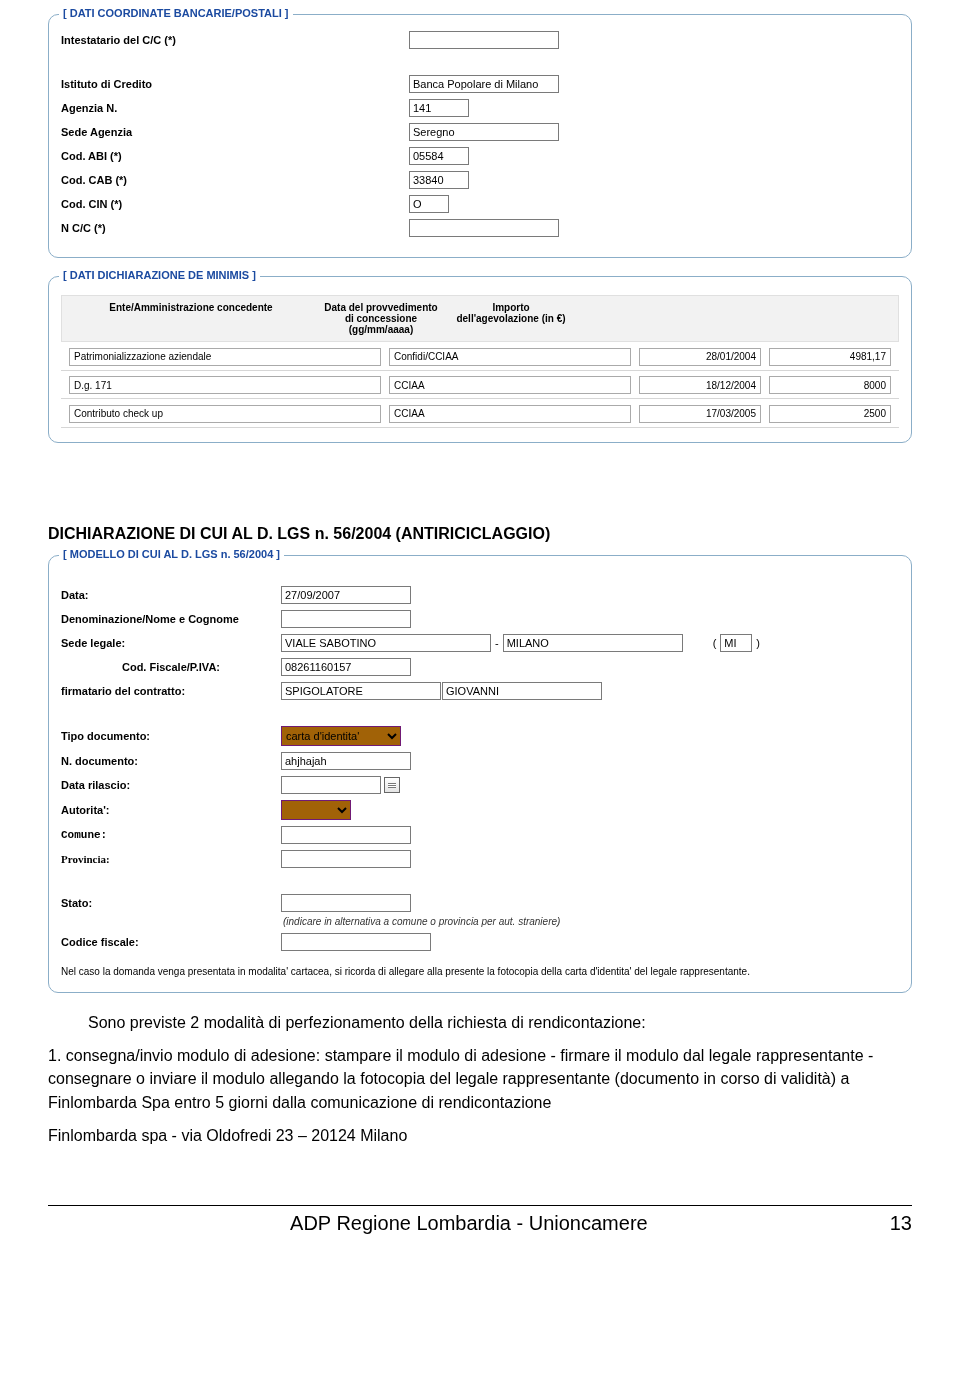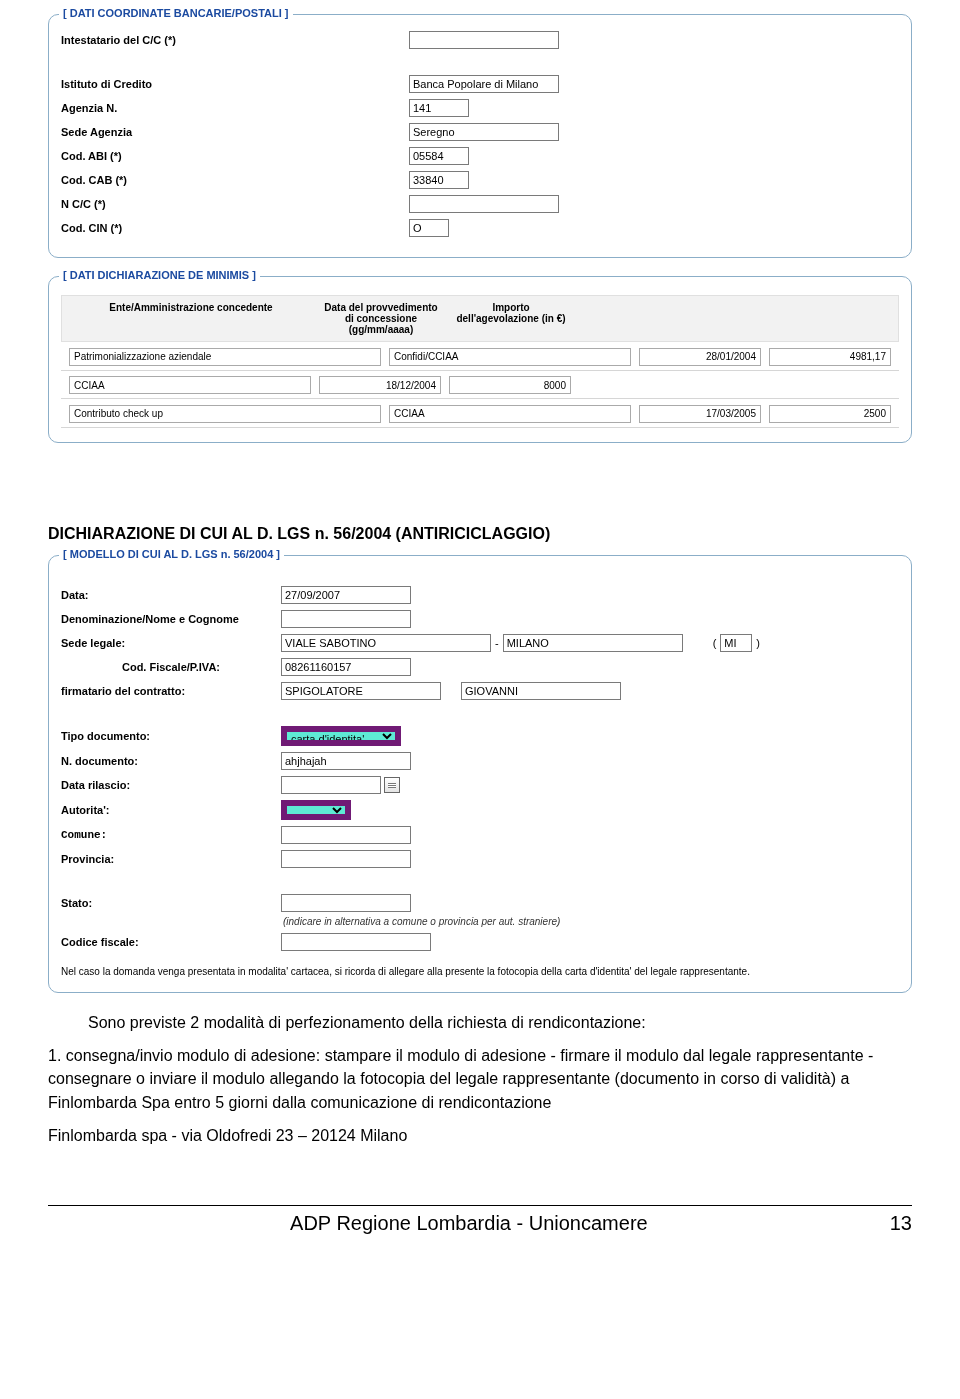--- a/index.html
+++ b/index.html
@@ -48,22 +48,22 @@
     background: #fff;
   }
   .w150 { width: 150px; }
   .w130 { width: 130px; }
   .w60 { width: 60px; }
   .w40 { width: 40px; }
   .sep { margin: 0 4px; }
   .select-dd {
     height: 20px;
     font-size: 11px;
-    border: 6px solid #701a75;
-    background: #5eead4;
+    border: 1px solid #701a75;
+    background: #a16207;
   }
   .cal-icon {
     display: inline-block;
     width: 16px;
     height: 16px;
     border: 1px solid #666;
     margin-left: 3px;
     background: linear-gradient(#fff,#e4e4e4);
     position: relative;
     vertical-align: middle;
@@ -163,45 +163,46 @@
     </div>
     <div class="form-row">
       <div class="form-label">Cod. ABI (*)</div>
       <input class="form-input w60" value="05584" style="">
     </div>
     <div class="form-row">
       <div class="form-label">Cod. CAB (*)</div>
       <input class="form-input w60" value="33840" style="">
     </div>
     <div class="form-row">
+      <div class="form-label">Cod. CIN (*)</div>
+      <input class="form-input w40" value="O" style="">
+    </div>
+    <div class="form-row">
       <div class="form-label">N C/C (*)</div>
       <input class="form-input w150" value="" style="">
-    </div>
-    <div class="form-row">
-      <div class="form-label">Cod. CIN (*)</div>
-      <input class="form-input w40" value="O" style="">
     </div>
   </div>
 
   <div class="fieldset" style="min-height:160px;">
     <div class="fieldset-legend">[ DATI DICHIARAZIONE DE MINIMIS ]</div>
 
     <div class="table-wrap">
       <div class="tbl-head">
         <div class="col2">Ente/Amministrazione concedente</div>
         <div class="col3">Data del provvedimento di concessione (gg/mm/aaaa)</div>
         <div class="col4">Importo dell'agevolazione (in €)</div>
       </div>
       <div class="tbl-row">
         <div class="col1"><input class="cell-input" value="Patrimonializzazione aziendale" style=""></div>
         <div class="col2"><input class="cell-input" value="Confidi/CCIAA" style=""></div>
         <div class="col3"><input class="cell-input" value="28/01/2004" style=""></div>
         <div class="col4"><input class="cell-input" value="4981,17" style=""></div>
       </div>
       <div class="tbl-row">
+        <div class="col1"><input class="cell-input" value="D.g. 171" style=""></div>
         <div class="col2"><input class="cell-input" value="CCIAA" style=""></div>
         <div class="col3"><input class="cell-input" value="18/12/2004" style=""></div>
         <div class="col4"><input class="cell-input" value="8000" style=""></div>
       </div>
       <div class="tbl-row">
         <div class="col1"><input class="cell-input" value="Contributo check up" style=""></div>
         <div class="col2"><input class="cell-input" value="CCIAA" style=""></div>
         <div class="col3"><input class="cell-input" value="17/03/2005" style=""></div>
         <div class="col4"><input class="cell-input" value="2500" style=""></div>
       </div>
@@ -236,21 +237,21 @@
       <input class="form-input" style="width: 32px;" value="MI">
       <span class="sep">)</span>
     </div>
     <div class="form-row">
       <div class="form-label" style="width:220px;text-align:center;">Cod. Fiscale/P.IVA:</div>
       <input class="form-input w130" value="08261160157" style="">
     </div>
     <div class="form-row">
       <div class="form-label" style="width:220px;">firmatario del contratto:</div>
       <input class="form-input" style="width: 160px;" value="SPIGOLATORE">
-      <input class="form-input" style="width: 160px; margin-left: 20px;" value="GIOVANNI">
+      <input class="form-input" style="width: 160px; margin-left: 1px;" value="GIOVANNI">
     </div>
 
     <div class="gap"></div>
     <div class="form-row">
       <div class="form-label" style="width:220px;">Tipo documento:</div>
       <select class="select-dd" style="width:120px;">
         <option>carta d'identita'</option>
       </select>
     </div>
     <div class="form-row">
@@ -266,21 +267,21 @@
       <div class="form-label" style="width:220px;">Autorita':</div>
       <select class="select-dd" style="width:70px;">
         <option></option>
       </select>
     </div>
     <div class="form-row">
       <div class="form-label" style="width:220px;font-family:Liberation Mono, monospace;">Comune:</div>
       <input class="form-input w130" value="" style="">
     </div>
     <div class="form-row">
-      <div class="form-label" style="width:220px;">Provincia:</div>
+      <div class="form-label" style="width:220px;font-family:Liberation Serif, serif;">Provincia:</div>
       <input class="form-input w130" value="" style="">
     </div>
     <div class="gap"></div>
     <div class="form-row">
       <div class="form-label" style="width:220px;">Stato:</div>
       <input class="form-input w130" value="" style="">
     </div>
     <div class="form-row" style="margin-top:-2px;">
       <div style="width:220px;"></div>
       <div class="hint">(indicare in alternativa a comune o provincia per aut. straniere)</div>

